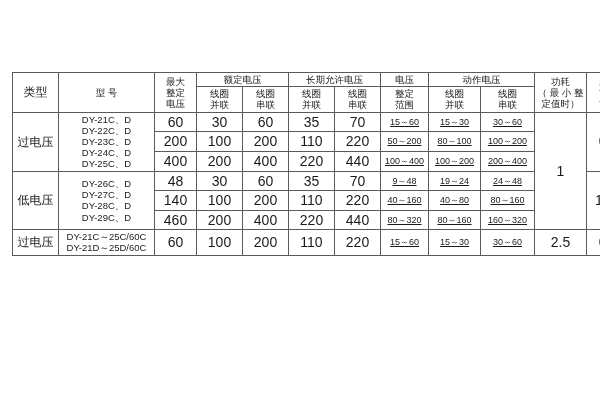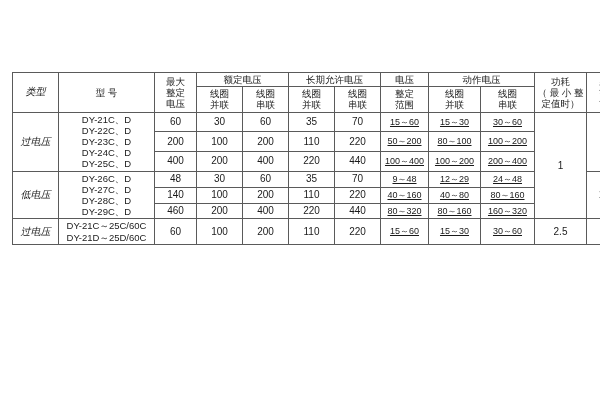--- a/index.html
+++ b/index.html
@@ -35,32 +35,31 @@
     font-weight: normal;
   }
   .hdr {
     font-size: 9.5px;
     font-weight: normal;
   }
   .hdr-tall {
     line-height: 1.45;
   }
   .type-cell {
-    font-size: 10px;
-    font-style: italic;
+    font-size: 12px;
   }
   .model-cell {
     font-size: 9.5px;
     text-align: center;
     line-height: 1.3;
     white-space: pre-line;
     padding: 2px 2px;
   }
   .num {
-    font-size: 10px;
+    font-size: 14px;
     margin-left: 28px;
   }
   .rng {
     font-size: 9px;
     text-decoration: underline;
   }
   .vstack {
     display: block;
   }
   .vstack span {
@@ -209,21 +208,21 @@
         <td rowspan="3" class="model-cell">DY-26C、D
 DY-27C、D
 DY-28C、D
 DY-29C、D</td>
         <td class="num">48</td>
         <td class="num">30</td>
         <td class="num">60</td>
         <td class="num">35</td>
         <td class="num">70</td>
         <td class="rng">9～48</td>
-        <td class="rng">12～29</td>
+        <td class="rng">19～24</td>
         <td class="rng">24～48</td>
         <td rowspan="3" class="num">1.25</td>
       </tr>
       <tr>
         <td class="num">140</td>
         <td class="num">100</td>
         <td class="num">200</td>
         <td class="num">110</td>
         <td class="num">220</td>
         <td class="rng">40～160</td>

